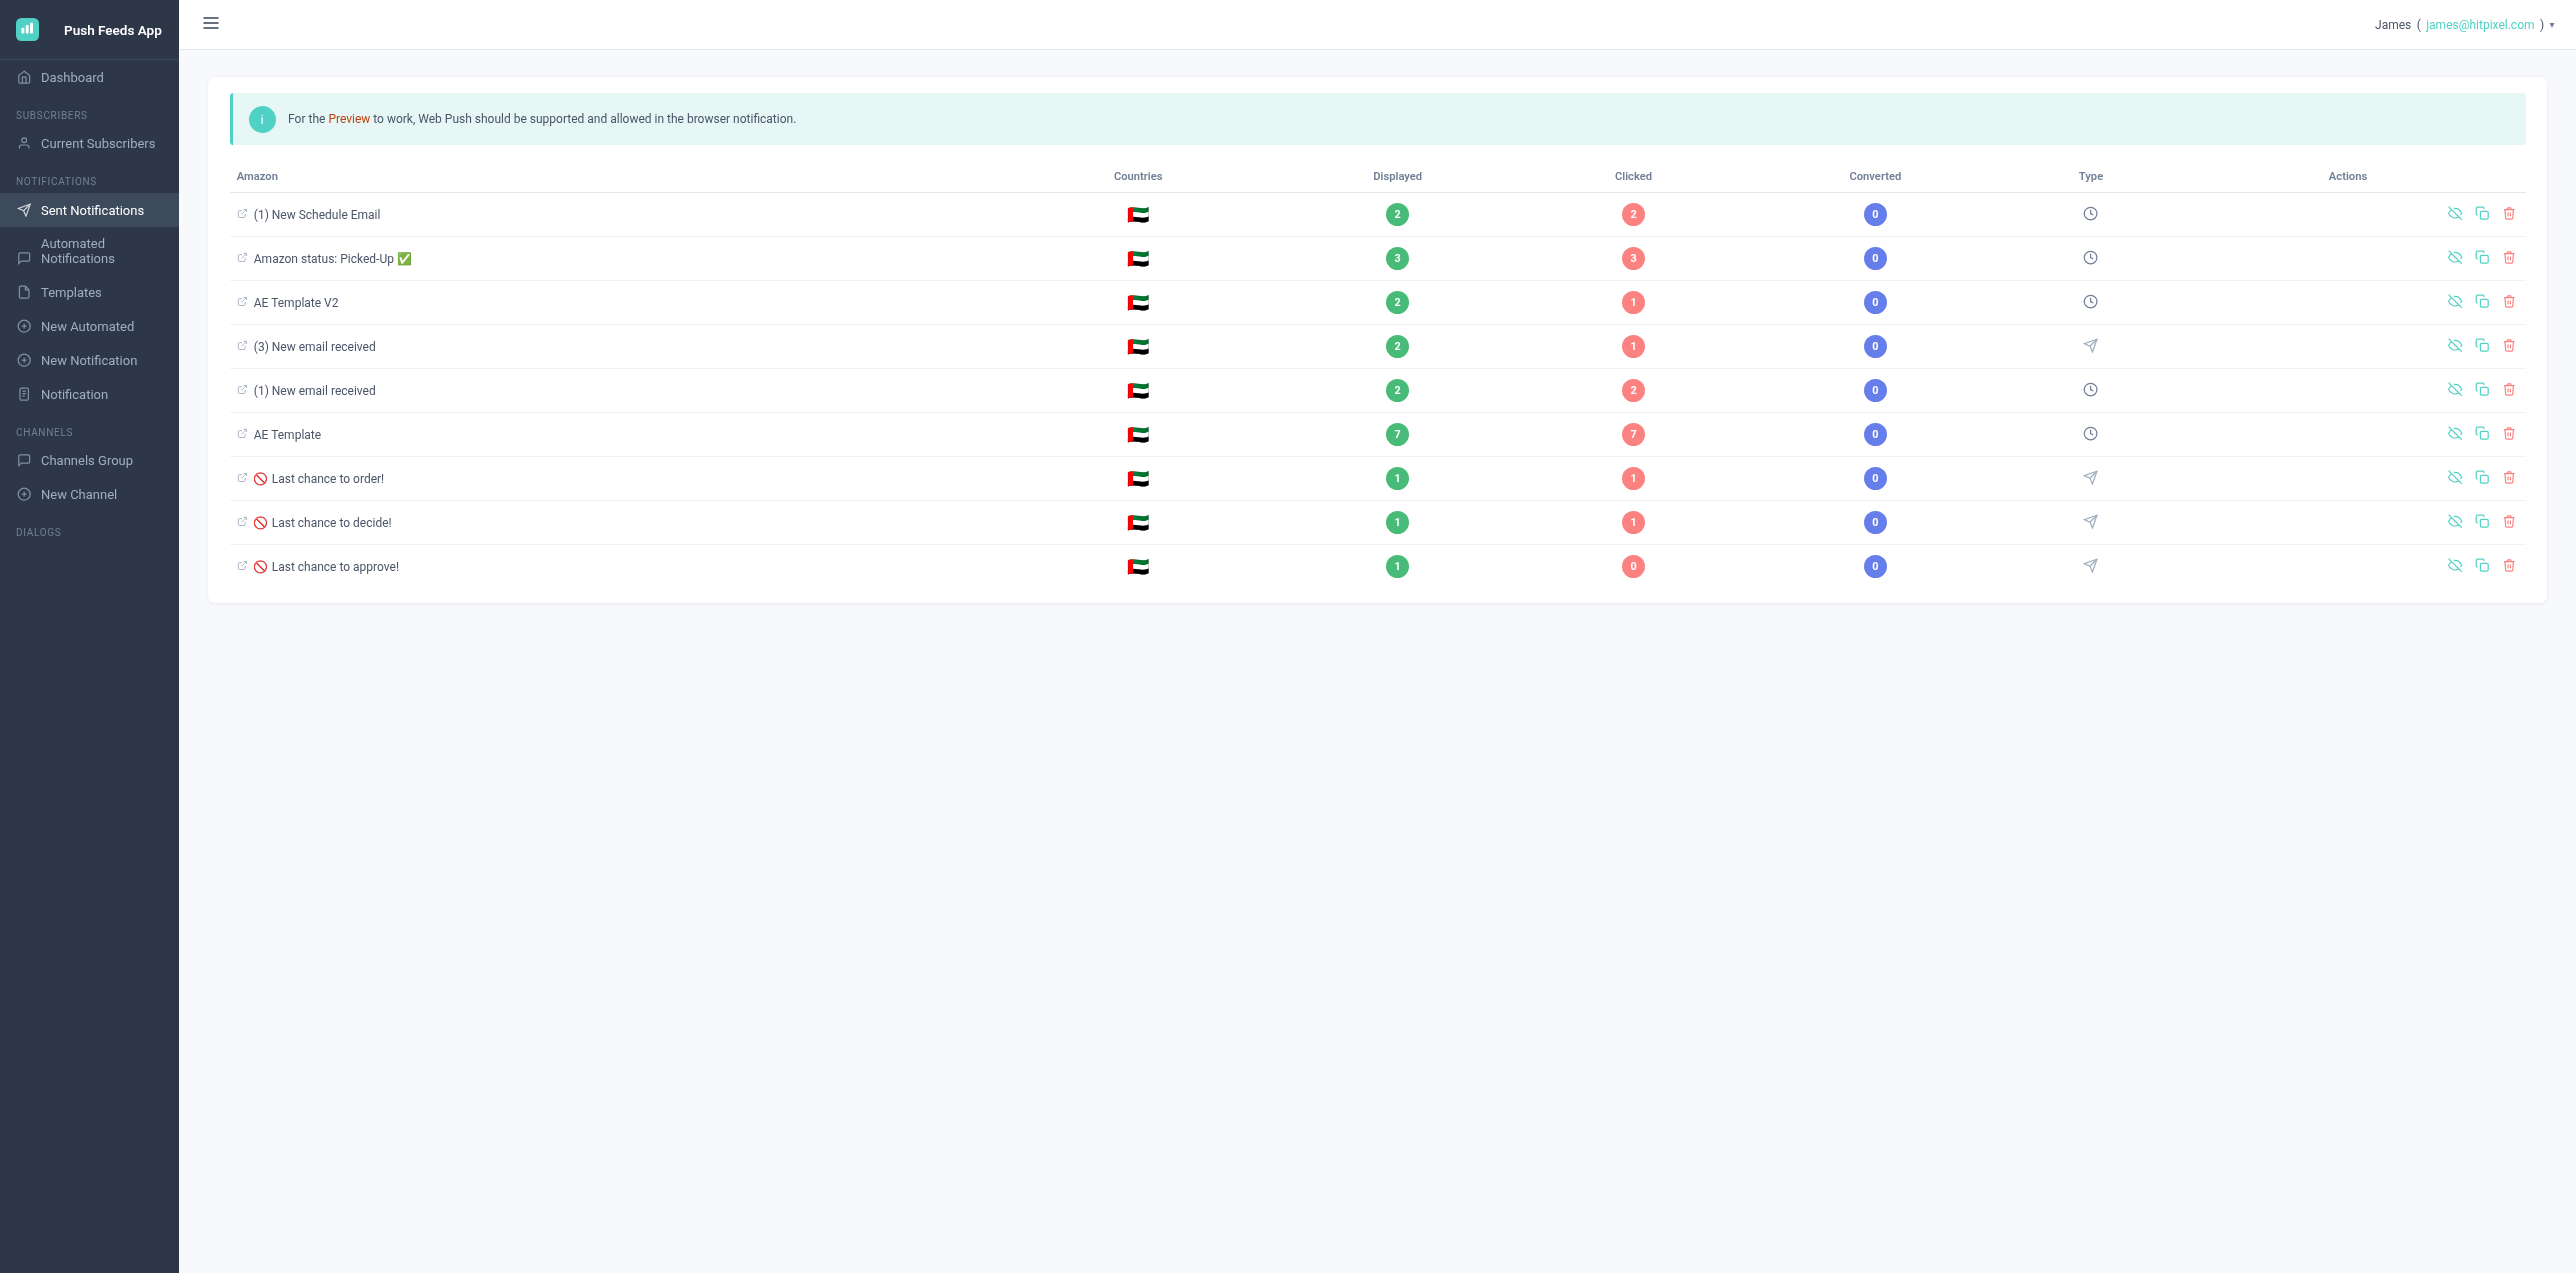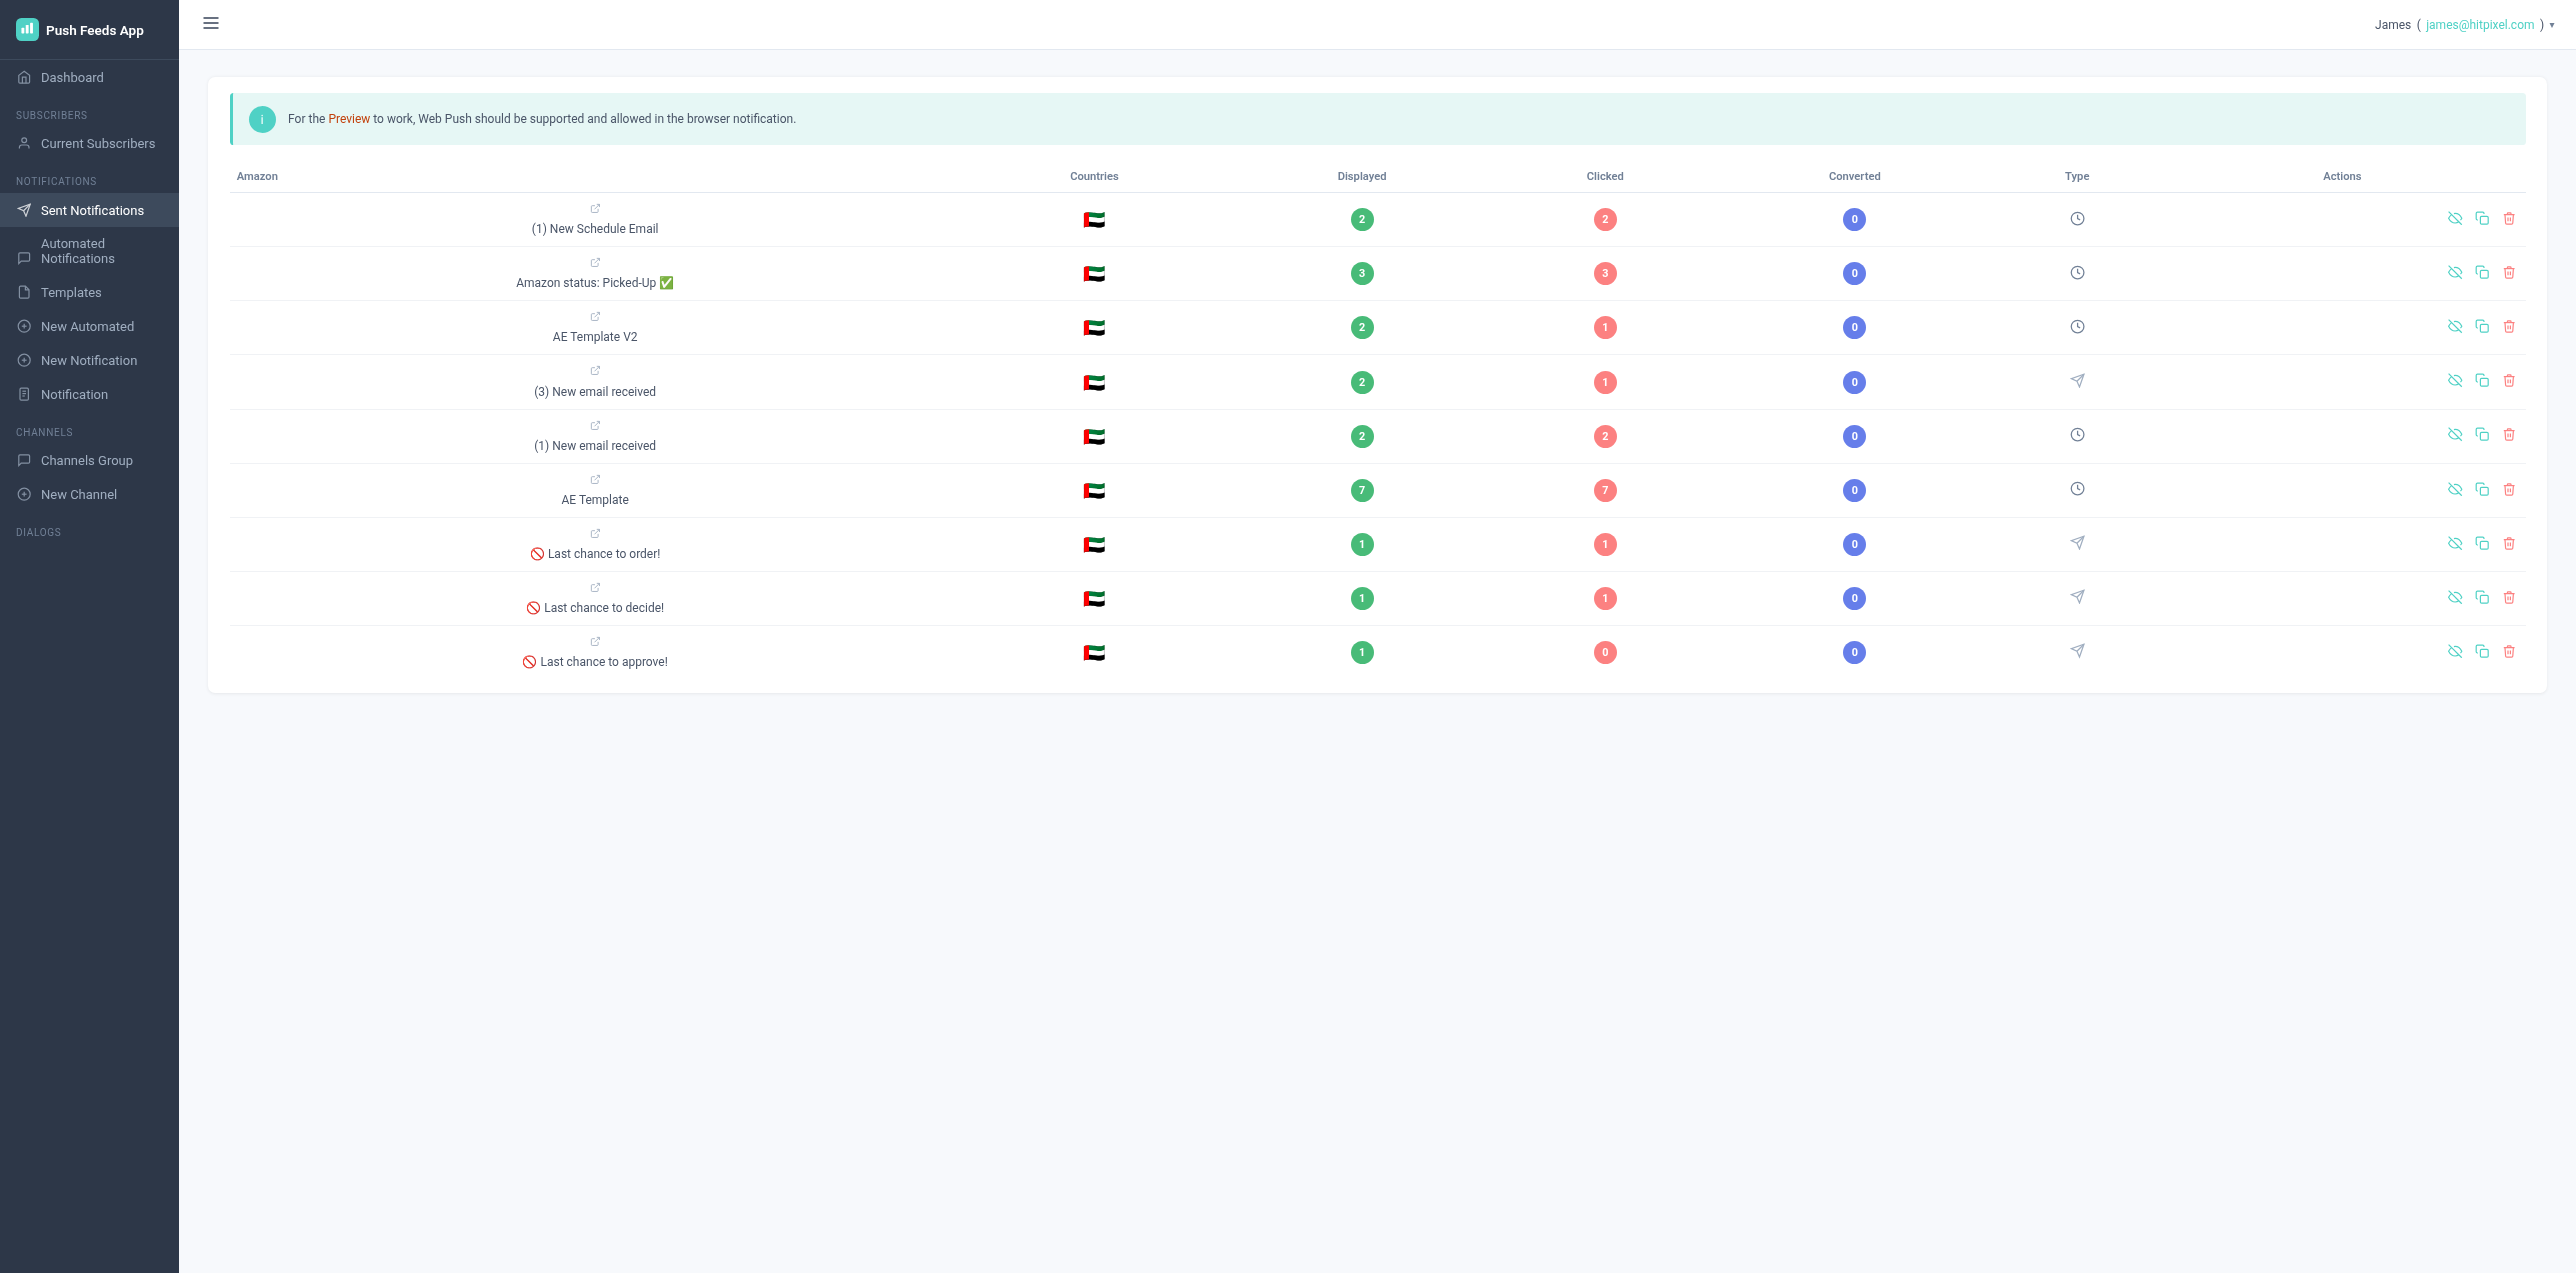--- a/index.html
+++ b/index.html
@@ -11,21 +11,21 @@
       background: #2d3748;
       color: #cbd5e0;
       display: flex;
       flex-direction: column;
       flex-shrink: 0;
       overflow-y: auto;
     }
     .sidebar-logo {
       display: flex;
       align-items: center;
-      gap: 7px;
+      gap: 25px;
       padding: 18px 16px;
       color: #fff;
       font-size: 13.5px;
       font-weight: 600;
       border-bottom: 0.9px solid #3d4a5c;
     }
     .sidebar-logo-icon {
       width: 23px;
       height: 23px;
       background: #4fd1c5;
@@ -146,21 +146,21 @@
     }
     thead tr th.center { text-align: center; }
     tbody tr td {
       padding: 10px 7.2px;
       border-bottom: 0.9px solid #f0f2f5;
       color: #4a5568;
       vertical-align: middle;
     }
     tbody tr:last-child td { border-bottom: none; }
 
-    .title-cell { display: flex; align-items: center; gap: 6.3px; flex-direction: column; }
+    .title-cell { display: flex; align-items: center; gap: 6.3px; }
     .title-link-icon { color: #a0aec0; font-size: 10px; }
 
     .badge {
       display: inline-flex; align-items: center; justify-content: center;
       width: 23px; height: 23px;
       border-radius: 50%;
       font-size: 10.8px;
       font-weight: 700;
       color: #fff;
     }

